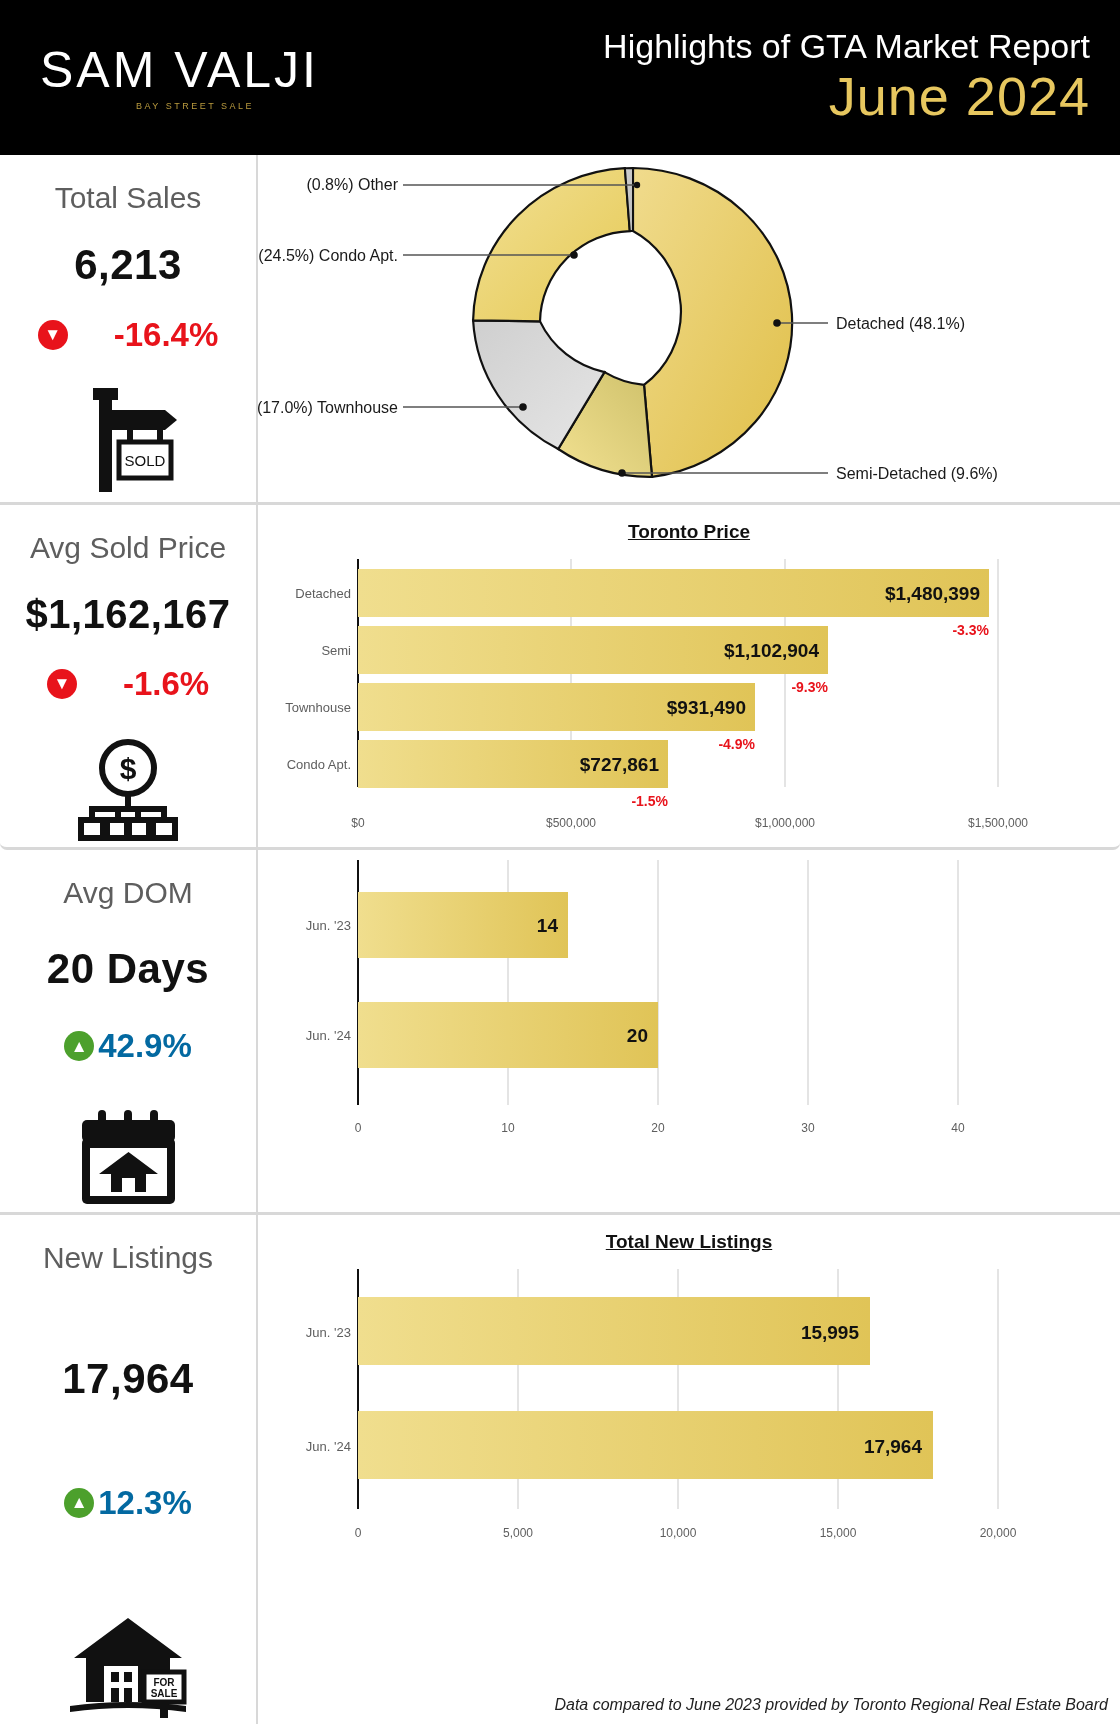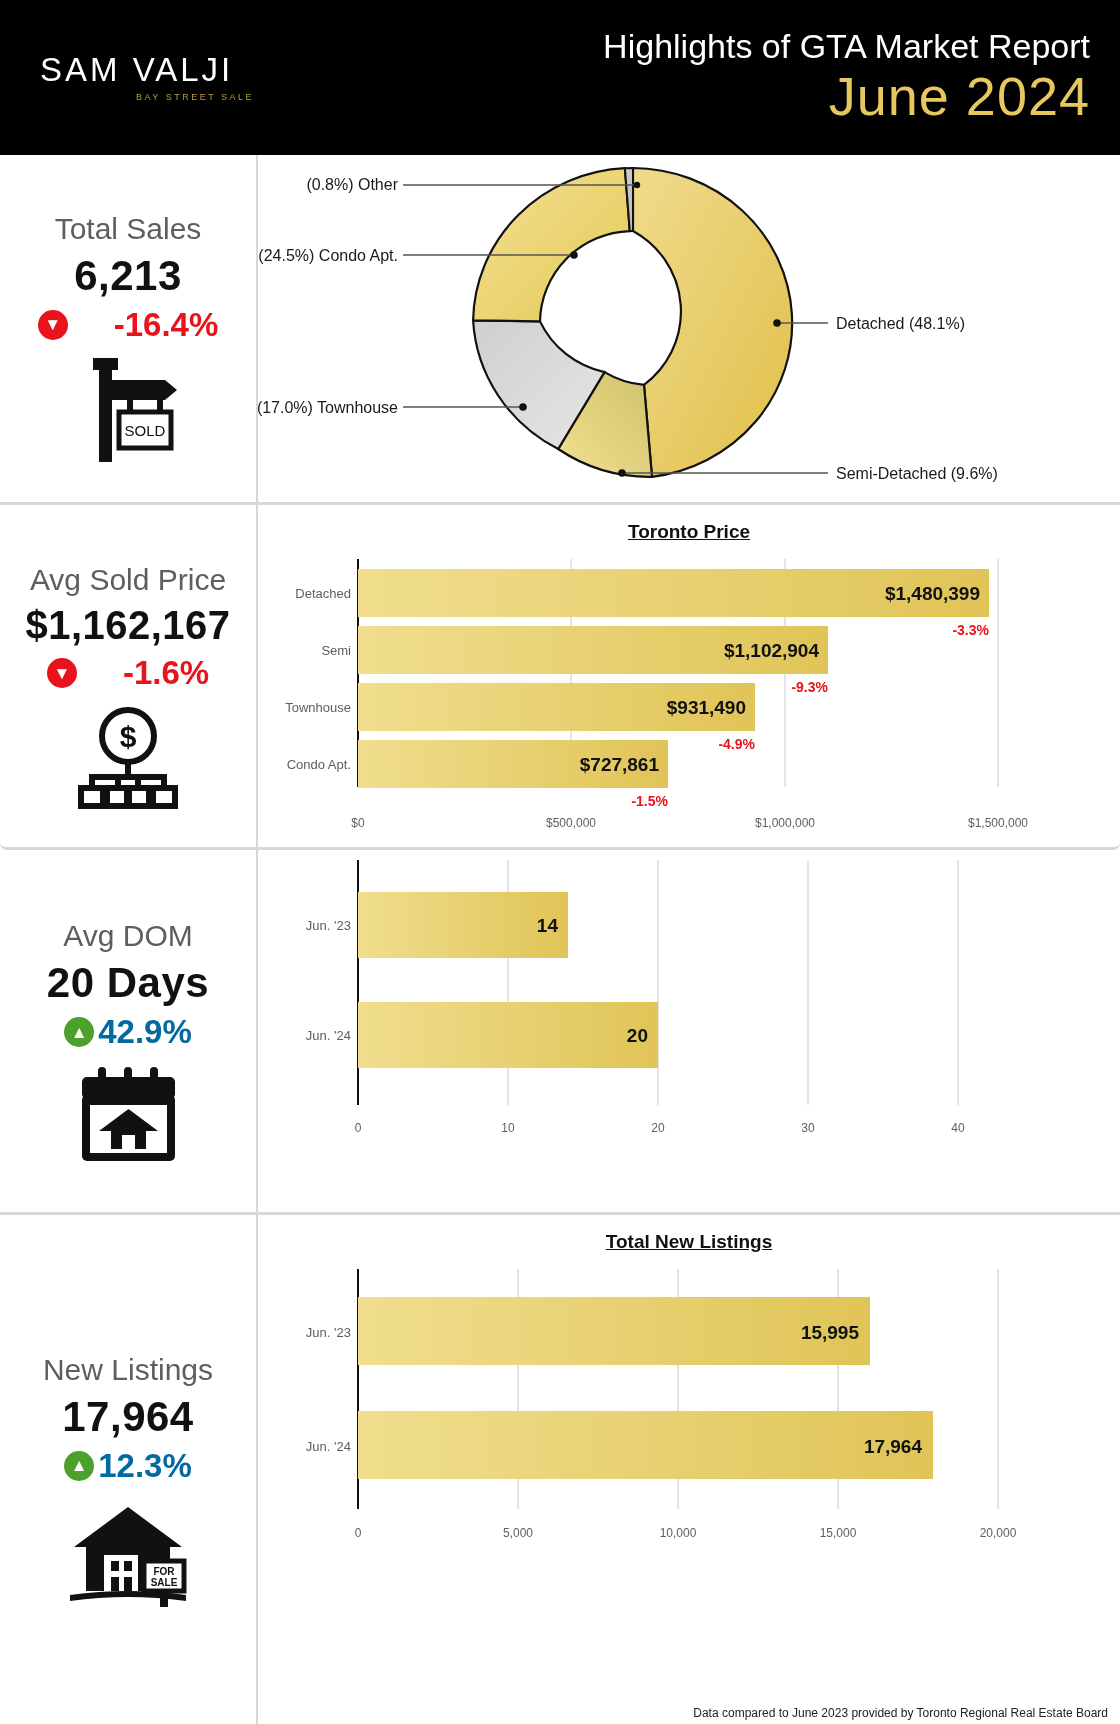--- a/index.html
+++ b/index.html
@@ -11,21 +11,21 @@
   }
   .page { position: relative; width: 1120px; height: 1724px; background:#fff; }
 
   
   .header {
     position: relative; height: 155px; background: #000;
     display: flex; align-items: center;
   }
   .brand { width: 430px; padding-left: 30px; text-align: center; }
   .brand-name {
-    color: #ffffff; font-size: 33px; letter-spacing: 3px;
+    color: #ffffff; font-size: 50px; letter-spacing: 3px;
     font-weight: 400; line-height: 1.0; text-align: left; padding-left: 10px;
   }
   .brand-logo { margin-top: 6px; text-align: center; width: 330px; }
   .brand-logo-mark {
     color: #e6c35c; font-size: 44px; font-weight: 700; letter-spacing: -2px;
     line-height: 1;
   }
   .brand-logo-sub {
     color: #b99a3e; font-size: 9px; letter-spacing: 2.5px; margin-top: 2px;
   }
@@ -34,21 +34,21 @@
   }
   .header-title { color:#ffffff; font-size: 34px; font-weight: 400; line-height: 1.1; }
   .header-month { color:#e7c75f; font-size: 54px; font-weight: 400; line-height: 1.15; letter-spacing:1px;}
 
   
   .row { position: relative; display: flex; border-bottom: 3px solid #d8d8d8; }
   .row:last-of-type { border-bottom: none; }
   .left-col {
     width: 258px; border-right: 2px solid #d8d8d8;
     display: flex; flex-direction: column; align-items: center;
-    justify-content: center; padding-top: 26px;
+    justify-content: space-between; padding-top: 26px;
   }
   .right-col { flex: 1; position: relative; }
 
   .stat-title { font-size: 30px; color: #5e5e5e; font-weight: 400; }
   .stat-value { font-size: 42px; color: #111; font-weight: 700; margin-top: 6px; letter-spacing: 0.5px;}
   .stat-delta { display:flex; align-items:center; gap:4px; margin-top: 6px; }
   .delta-badge {
     width: 30px; height: 30px; border-radius: 50%;
     display:flex; align-items:center; justify-content:center;
     color:#fff; font-size: 17px; line-height: 1;
@@ -65,22 +65,22 @@
     text-align: center; font-size: 19px; font-weight: 700; color:#111;
     text-decoration: underline; padding-top: 16px; padding-bottom: 6px;
   }
   .bar-label { font-size: 13px; fill: #5e5e5e; }
   .bar-value { font-size: 19px; font-weight: 700; fill: #111; }
   .bar-pct   { font-size: 14px; font-weight: 700; fill: #e8131b; }
   .axis-tick { font-size: 12px; fill: #5e5e5e; }
   .pie-label { font-size: 16px; fill: #1a1a1a; }
 
   .footnote {
-    position: absolute; right: 12px; bottom: 4px;
-    font-size: 12px; color: #222;
+    position: absolute; right: 12px; bottom: 10px;
+    font-size: 16px; color: #222; font-style: italic;
   }
 </style>
 </head>
 <body>
 
 <div class="page">
 
   <div class="header">
     <div class="brand">
       <div class="brand-name">SAM VALJI</div>

